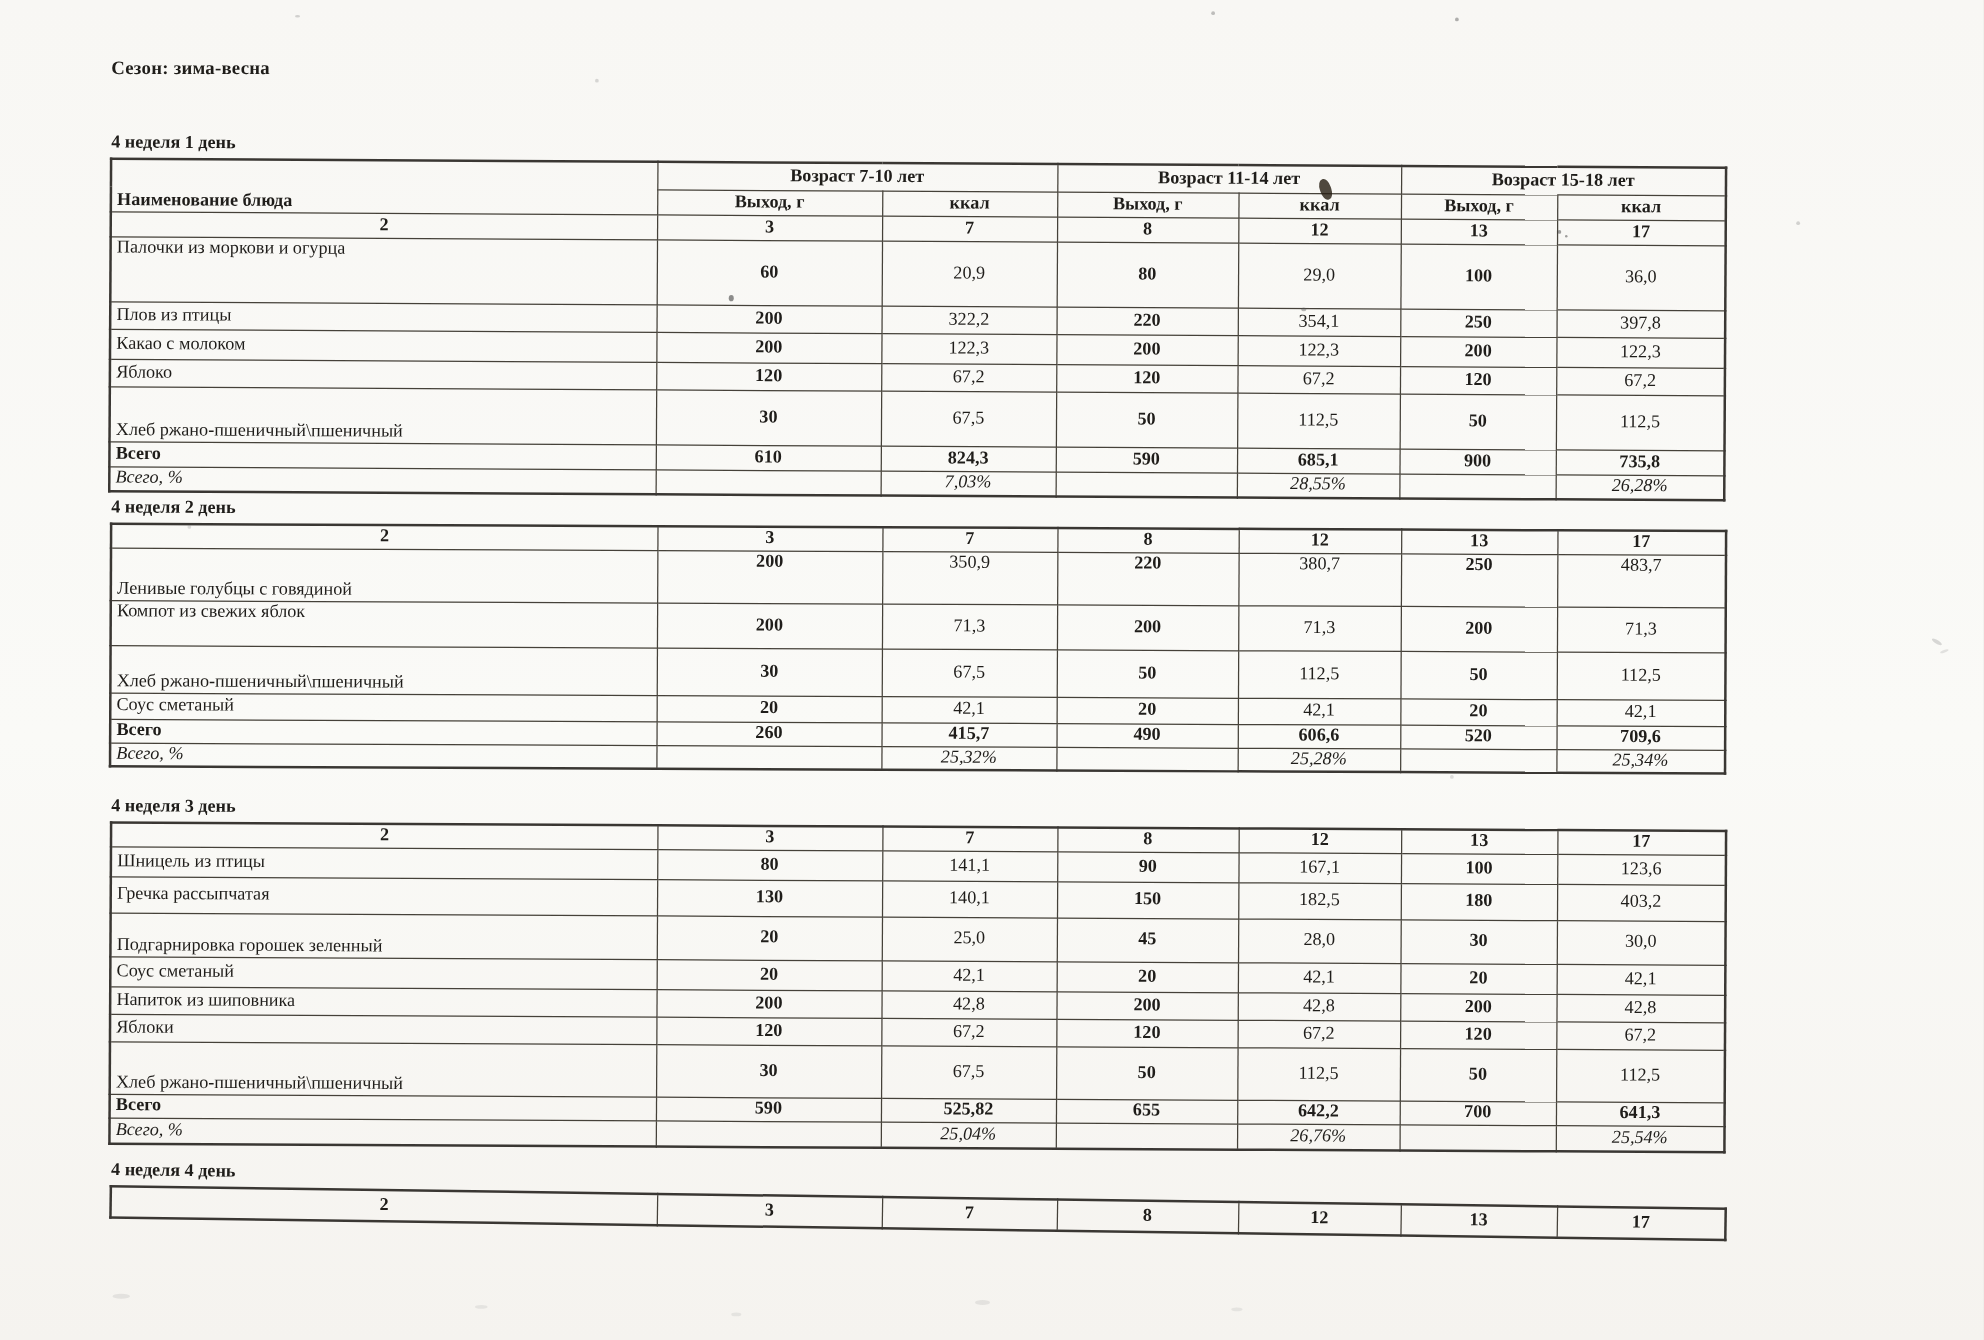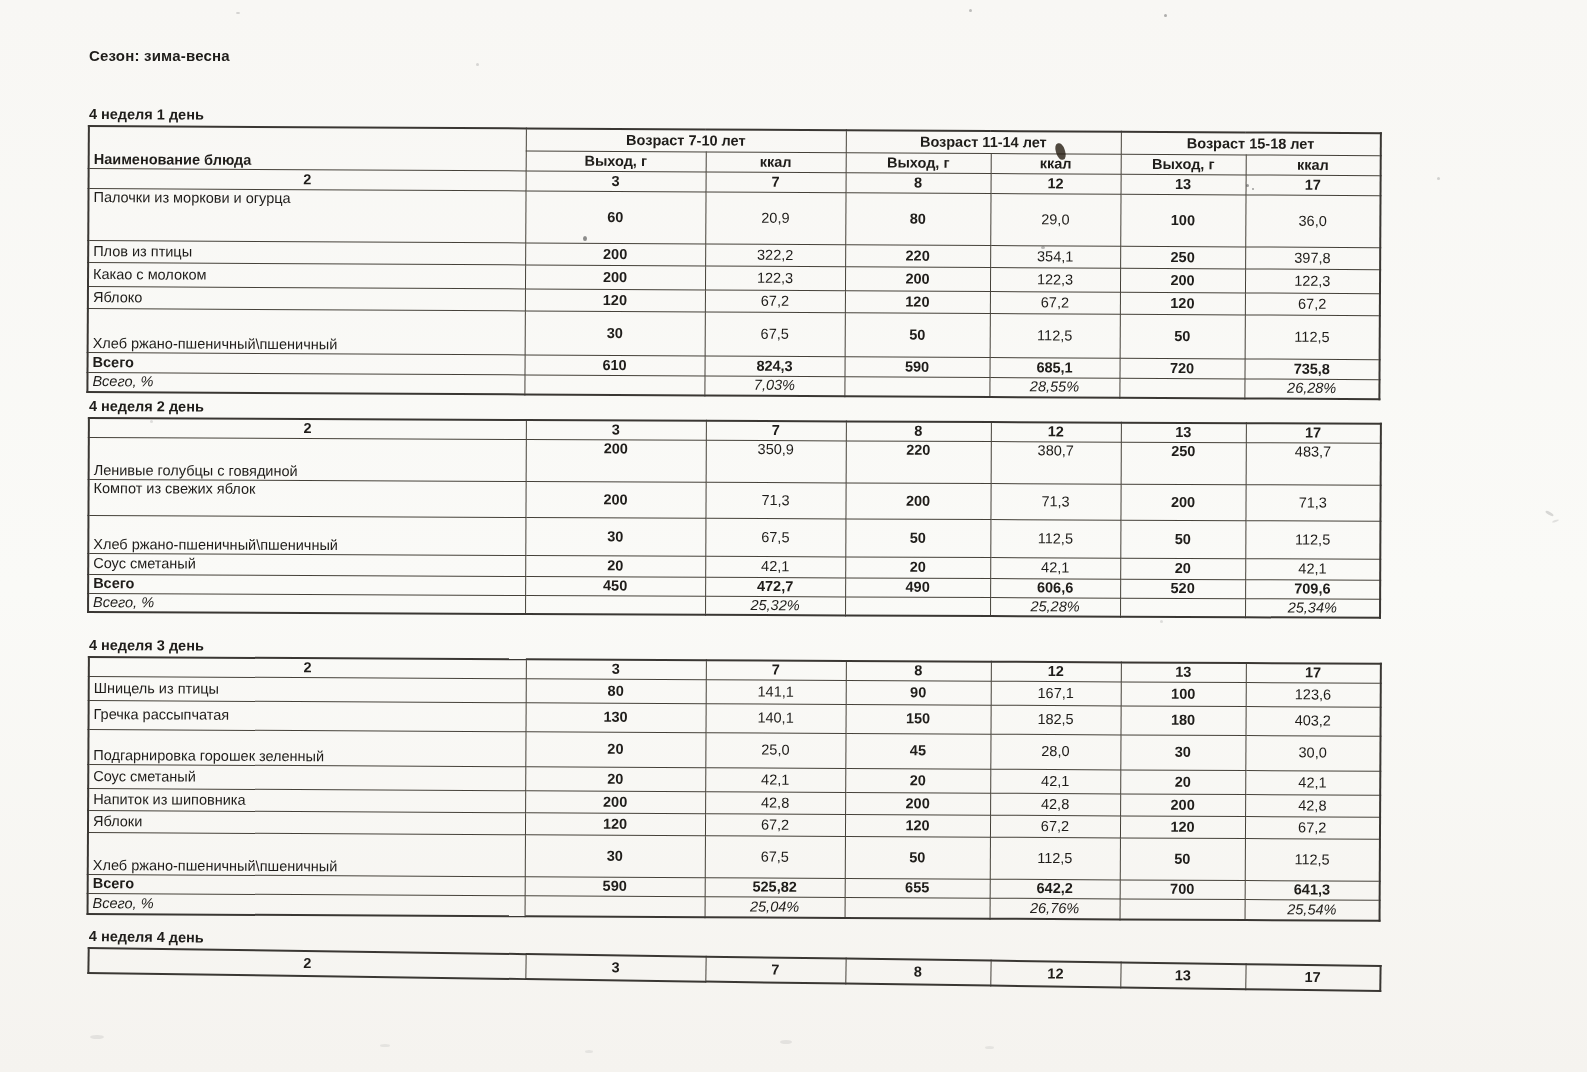--- a/index.html
+++ b/index.html
@@ -1,19 +1,19 @@
 <!DOCTYPE html>
 <html><head>
 <meta charset="utf-8">
 <style>
   html,body { margin:0; padding:0; background:#e8e6e2; }
   .page {
     position:relative; width:1587px; height:1072px; overflow:hidden;
     background:linear-gradient(180deg,#f8f7f4 0%,#fafaf7 55%,#f5f3ef 100%);
-    font-family:Liberation Sans, sans-serif;
+    font-family:Liberation Serif, serif;
     color:#1f1d1a;
   }
   .season {
     position:absolute; left:89px; top:47px;
     font-size:15px; font-weight:bold; letter-spacing:.2px;
   }
   .table-block { position:absolute; left:88px; transform-origin:0 0; }
   .tbl-title { font-size:14.5px; font-weight:bold; margin:0 0 3px 1px; white-space:nowrap; }
   table.tbl {
     border-collapse:collapse; table-layout:fixed; width:1292px;
@@ -117,21 +117,21 @@
               <td class="c ">112,5</td>
               <td class="c b ">50</td>
               <td class="c ">112,5</td>
             </tr>
             <tr style="height: 20px;">
               <td class="b name-cell">Всего</td>
               <td class="c b">610</td>
               <td class="c b">824,3</td>
               <td class="c b">590</td>
               <td class="c b">685,1</td>
-              <td class="c b">720</td>
+              <td class="c b">900</td>
               <td class="c b">735,8</td>
             </tr>
             <tr style="height: 20px;">
               <td class="i name-cell">Всего, %</td>
               <td class="c i"></td>
               <td class="c i">7,03%</td>
               <td class="c i"></td>
               <td class="c i">28,55%</td>
               <td class="c i"></td>
               <td class="c i">26,28%</td>
@@ -192,22 +192,22 @@
               <td class="name-cell ">Соус сметаный</td>
               <td class="c b ">20</td>
               <td class="c ">42,1</td>
               <td class="c b ">20</td>
               <td class="c ">42,1</td>
               <td class="c b ">20</td>
               <td class="c ">42,1</td>
             </tr>
             <tr style="height: 19px;">
               <td class="b name-cell">Всего</td>
-              <td class="c b">450</td>
-              <td class="c b">472,7</td>
+              <td class="c b">260</td>
+              <td class="c b">415,7</td>
               <td class="c b">490</td>
               <td class="c b">606,6</td>
               <td class="c b">520</td>
               <td class="c b">709,6</td>
             </tr>
             <tr style="height: 19px;">
               <td class="i name-cell">Всего, %</td>
               <td class="c i"></td>
               <td class="c i">25,32%</td>
               <td class="c i"></td>

